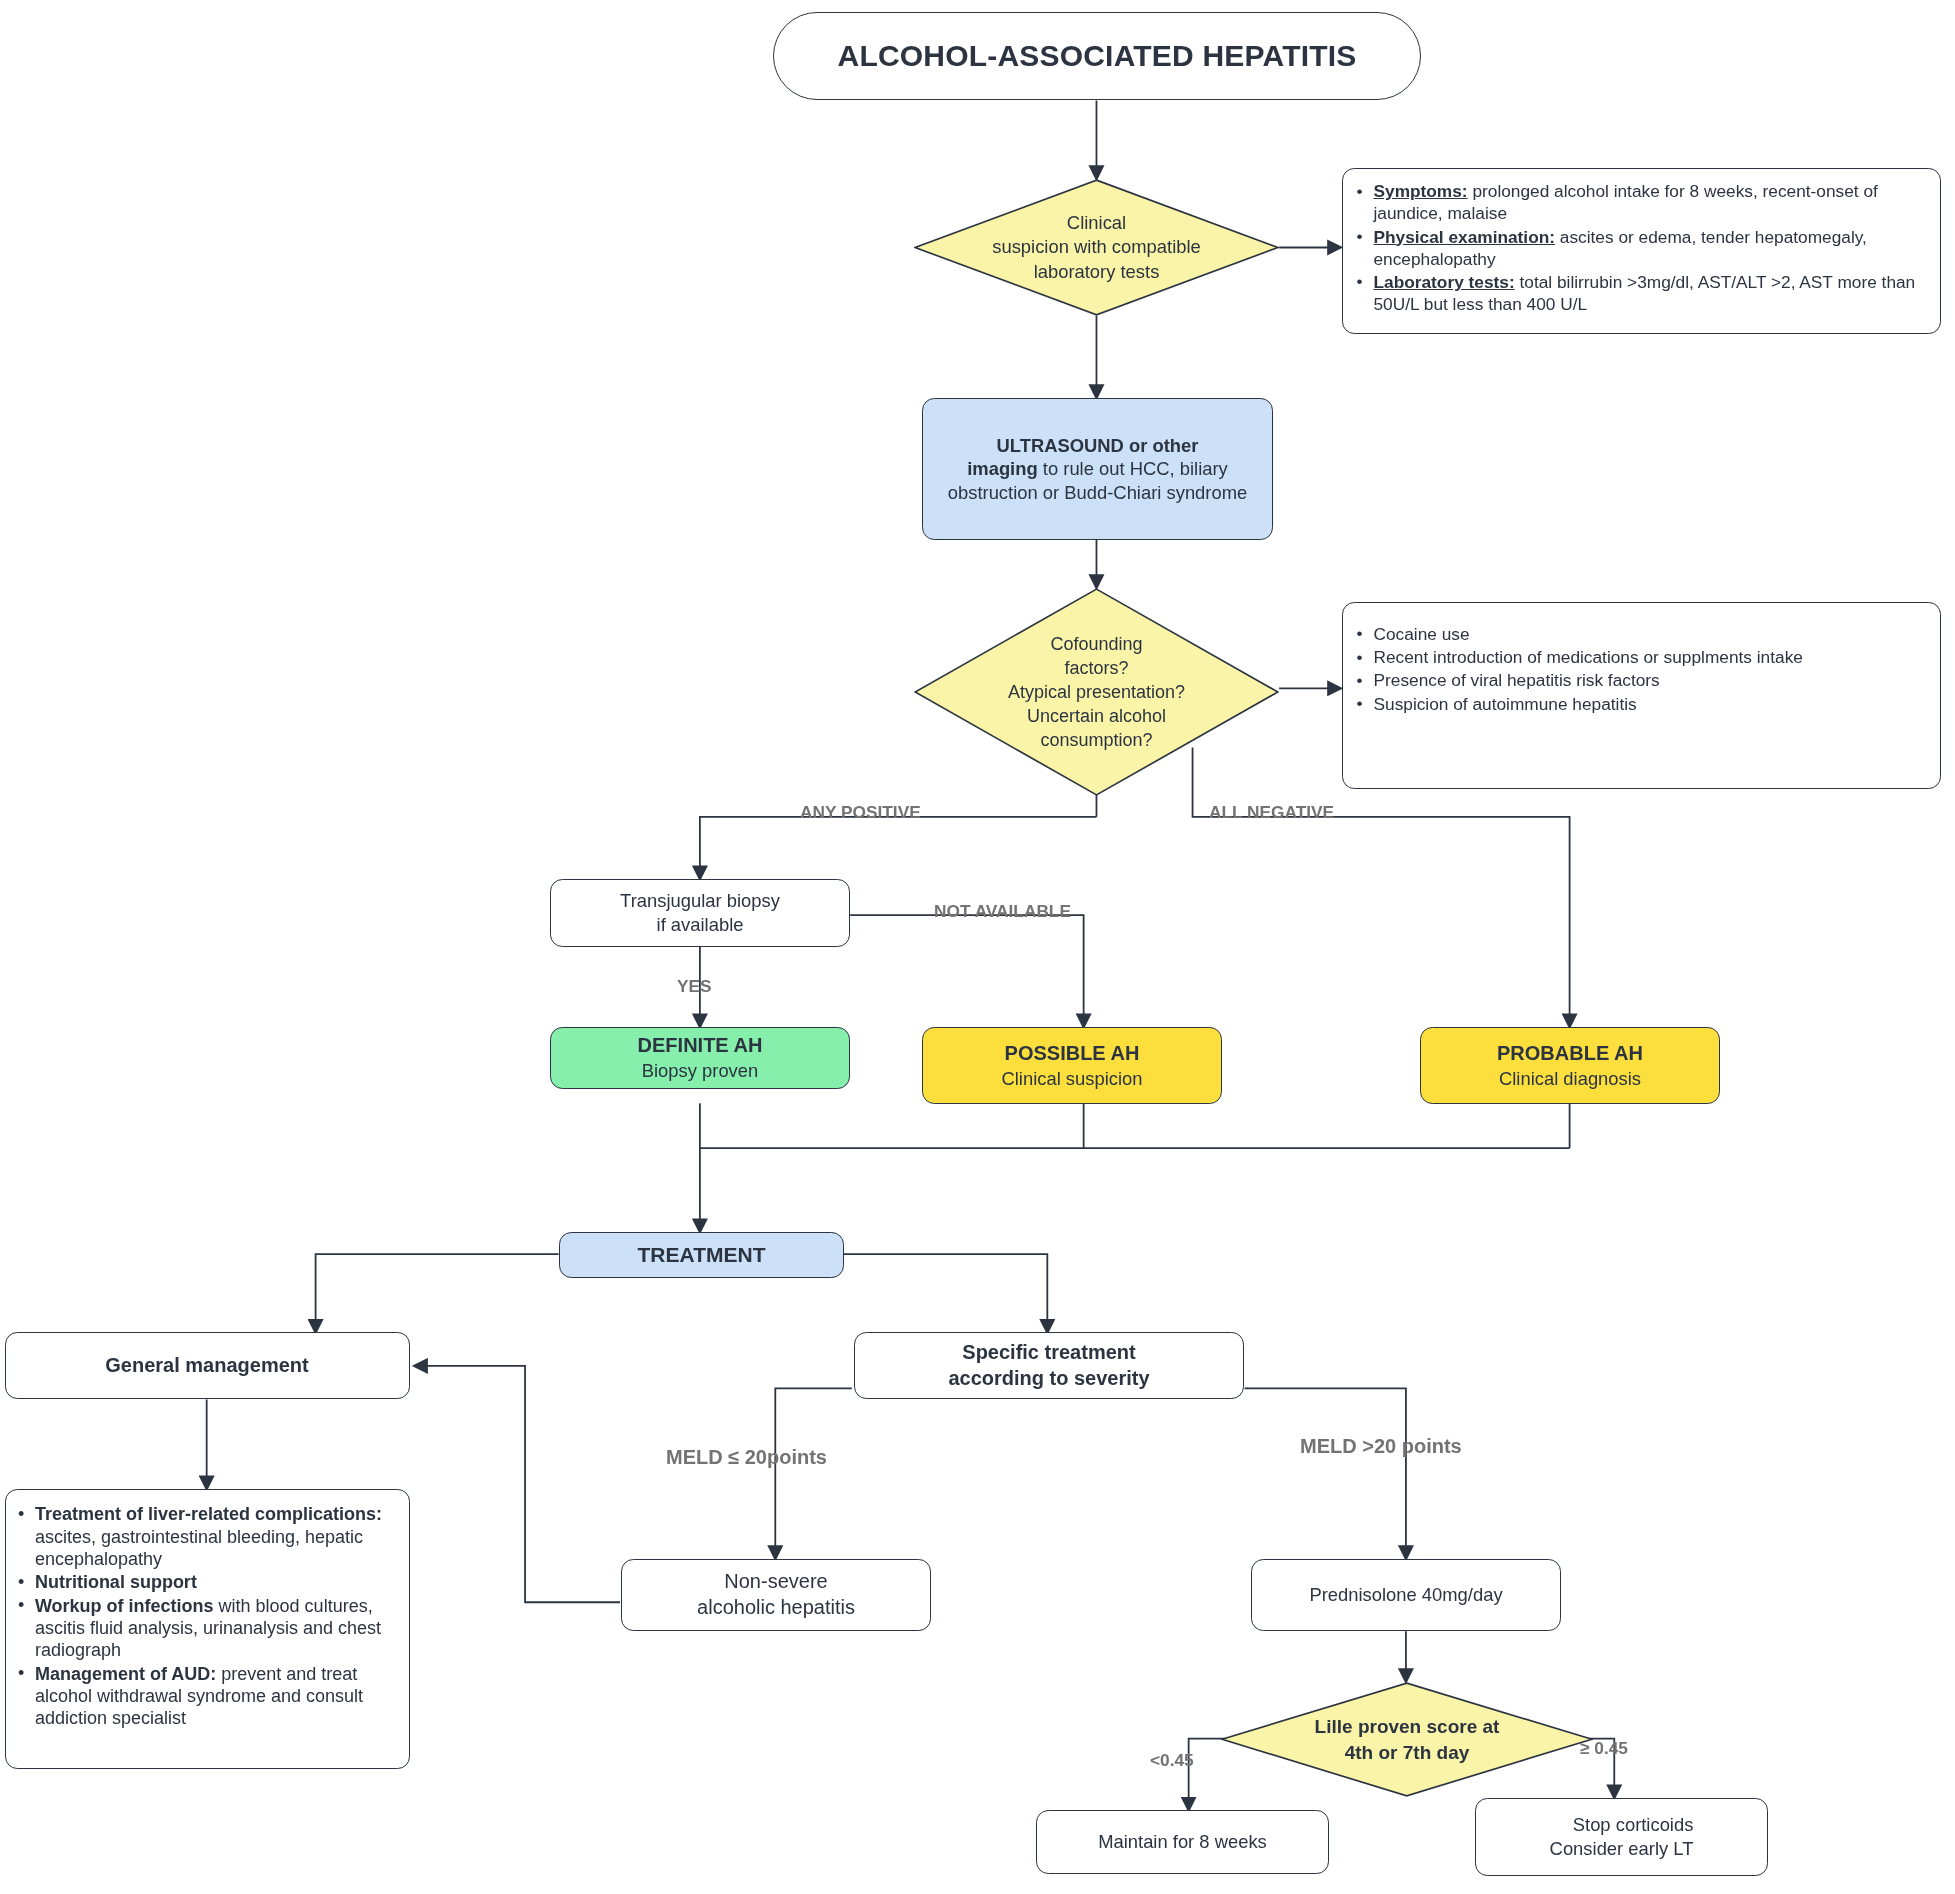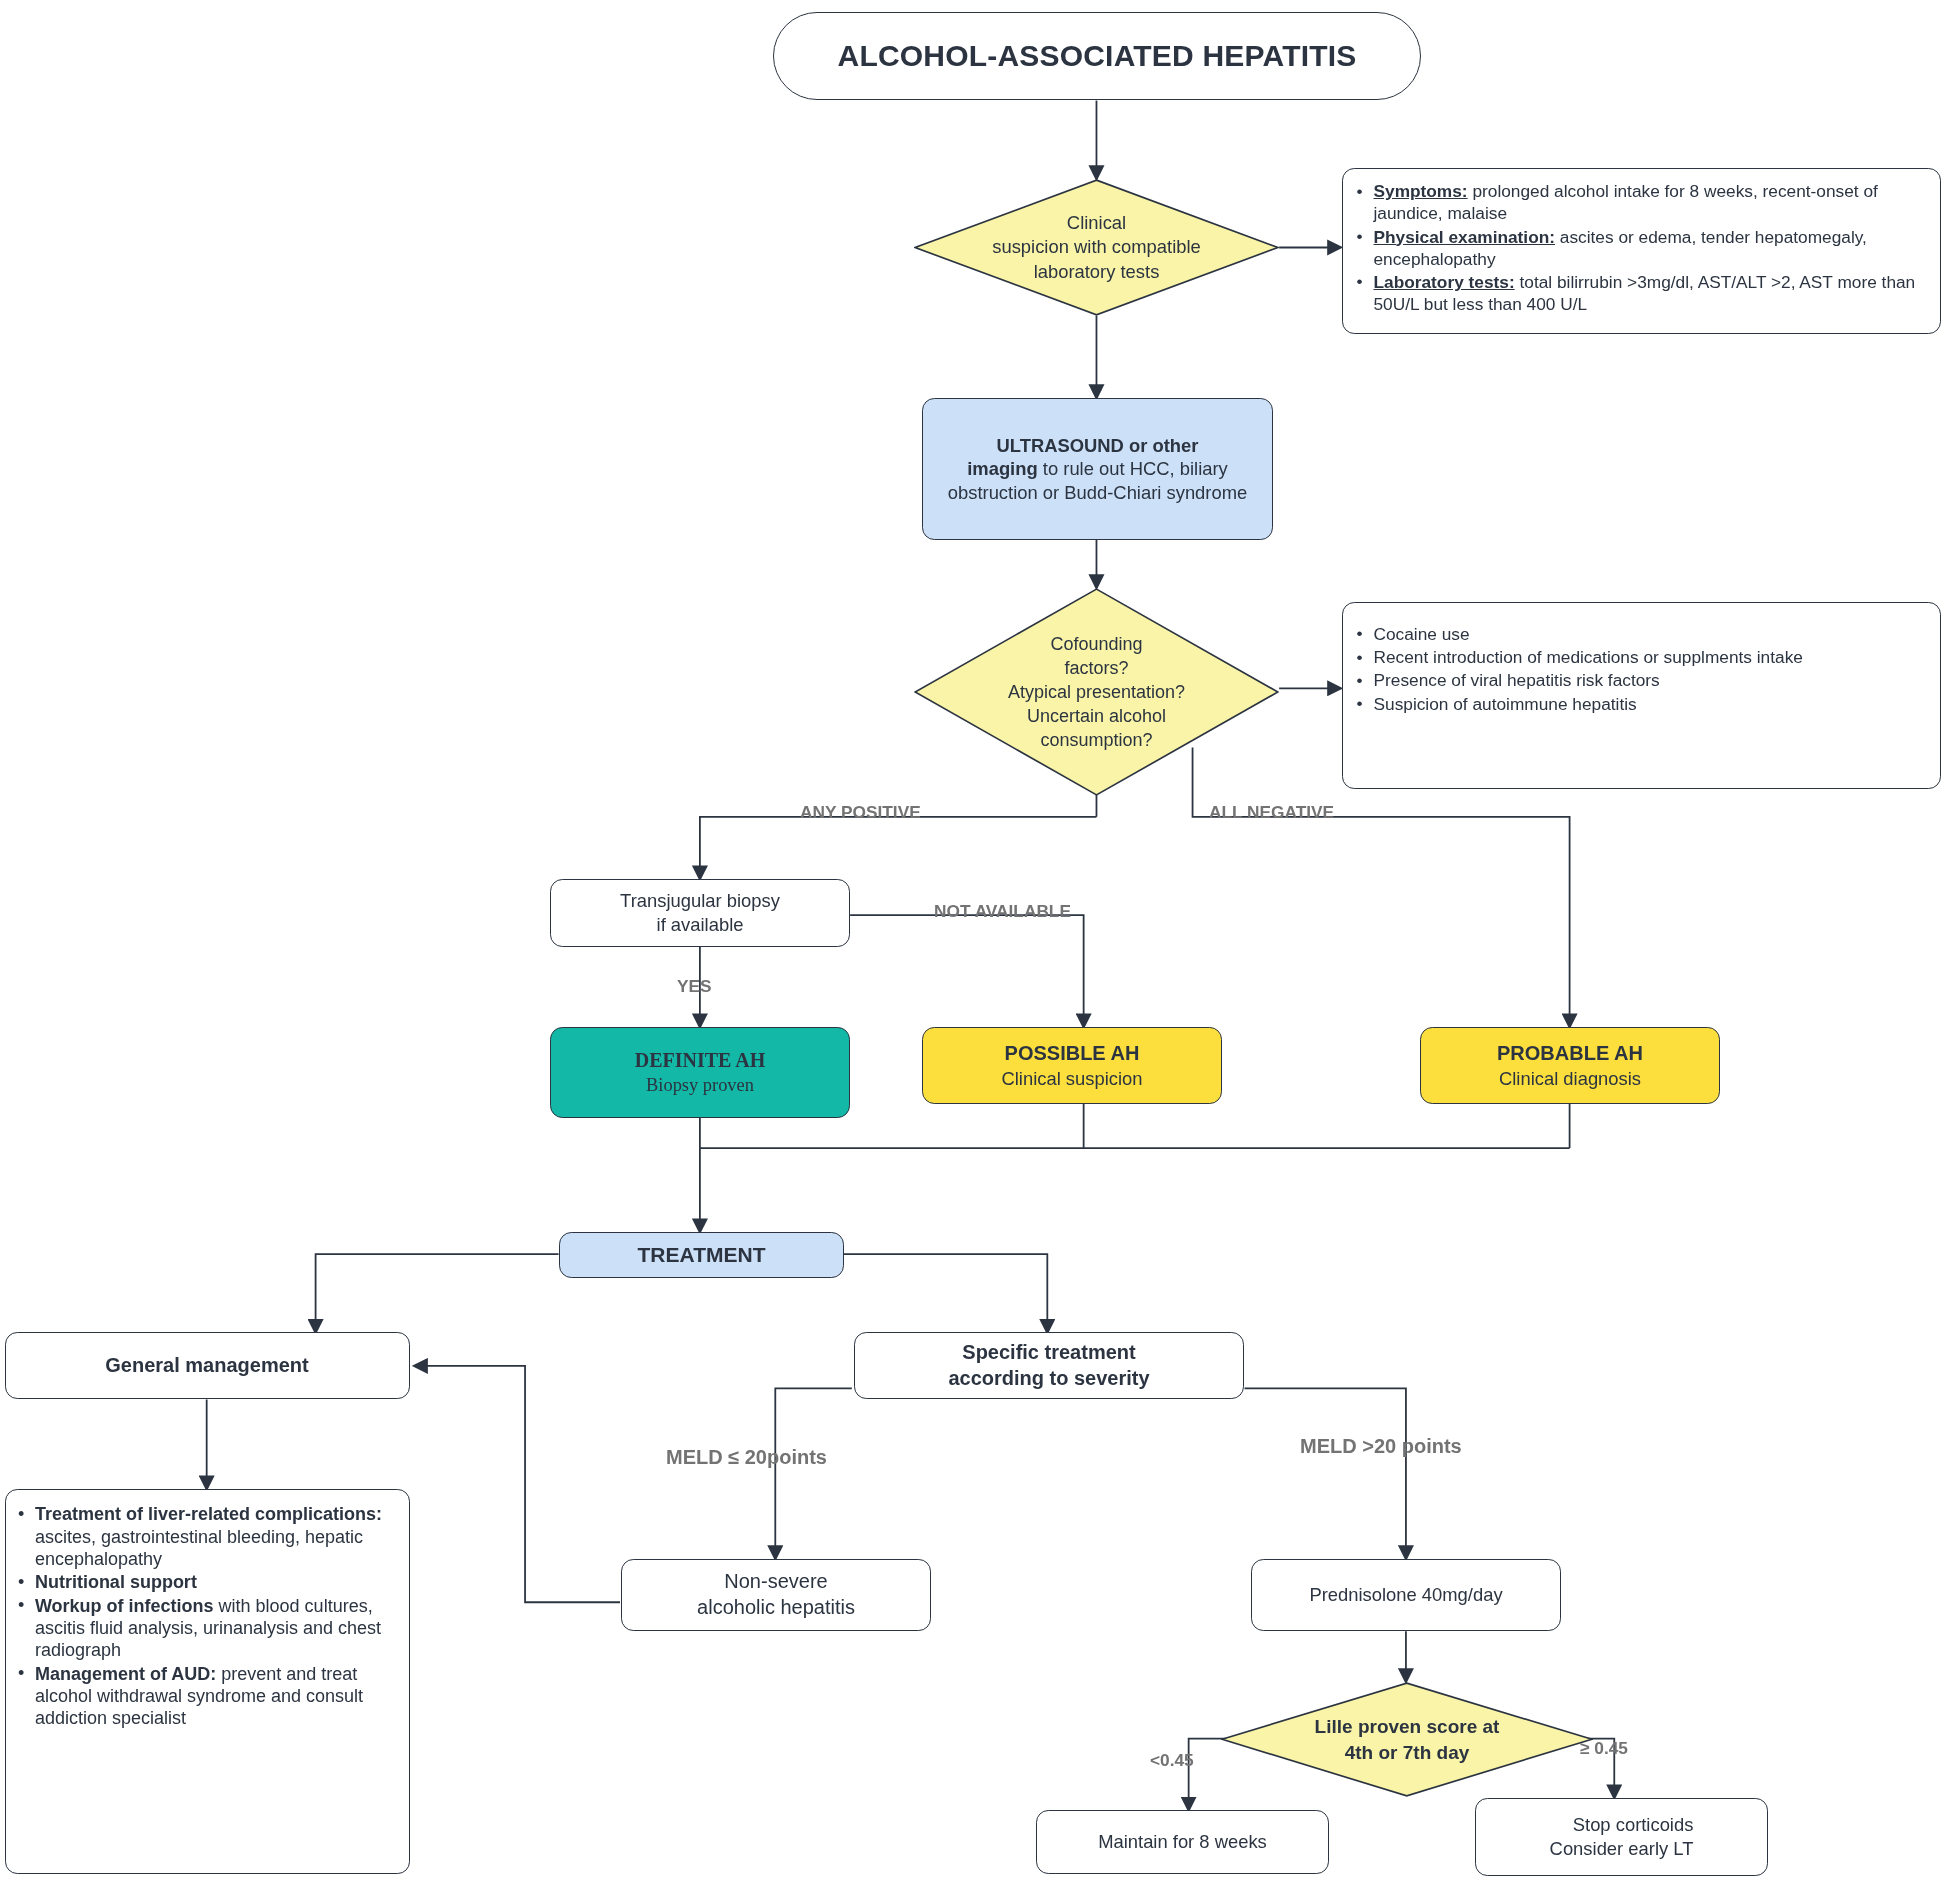--- a/index.html
+++ b/index.html
@@ -214,21 +214,21 @@
   <div class="elabel" style="left:934px; top:903px; font-size:17.3px;">NOT AVAILABLE</div>
   <div class="elabel" style="left:677px; top:978px; font-size:17.3px;">YES</div>
 
   <div class="node round" style="left:550px; top:879px; width:300px; height:68px; font-size:18.4px;">
     <div>
       <div>Transjugular biopsy</div>
       <div>if available</div>
     </div>
   </div>
 
-  <div class="node round" style="left:550px; top:1027px; width:300px; height:91px; font-size:18.4px; background:#14b8a6;font-family:Liberation Serif, serif;">
+  <div class="node round" style="left:550px; top:1027px; width:300px; height:62px; font-size:18.4px; background:#86efac;">
     <div>
       <div class="b" style="font-size:20px;">DEFINITE AH</div>
       <div>Biopsy proven</div>
     </div>
   </div>
 
   <div class="node round" style="left:922px; top:1027px; width:300px; height:77px; font-size:18.4px; background:#fcdf3d;">
     <div>
       <div class="b" style="font-size:20px;">POSSIBLE AH</div>
       <div>Clinical suspicion</div>
@@ -253,21 +253,21 @@
   <div class="node round" style="left:854px; top:1332px; width:390px; height:67px; font-size:20px; font-weight:bold;">
     <div>
       <div>Specific treatment</div>
       <div>according to severity</div>
     </div>
   </div>
 
   <div class="elabel" style="left:666px; top:1447px; font-size:20px;">MELD ≤ 20points</div>
   <div class="elabel" style="left:1300px; top:1436px; font-size:20px;">MELD &gt;20 points</div>
 
-  <div class="node listbox" style="left:4.5px; top:1489px; width:405px; height:385px; font-size:18px; padding:13.4px 10px 0 3.4px; line-height:1.24;">
+  <div class="node listbox" style="left:4.5px; top:1489px; width:405px; height:280px; font-size:18px; padding:13.4px 10px 0 3.4px; line-height:1.24;">
     <ul class="blist">
       <li>
         <span class="b">Treatment of liver-related complications:</span><span> ascites, gastrointestinal bleeding, hepatic encephalopathy</span>
       </li>
       <li>
         <span class="b">Nutritional support</span><span></span>
       </li>
       <li>
         <span class="b">Workup of infections</span><span> with blood cultures, ascitis fluid analysis, urinanalysis and chest radiograph</span>
       </li>

